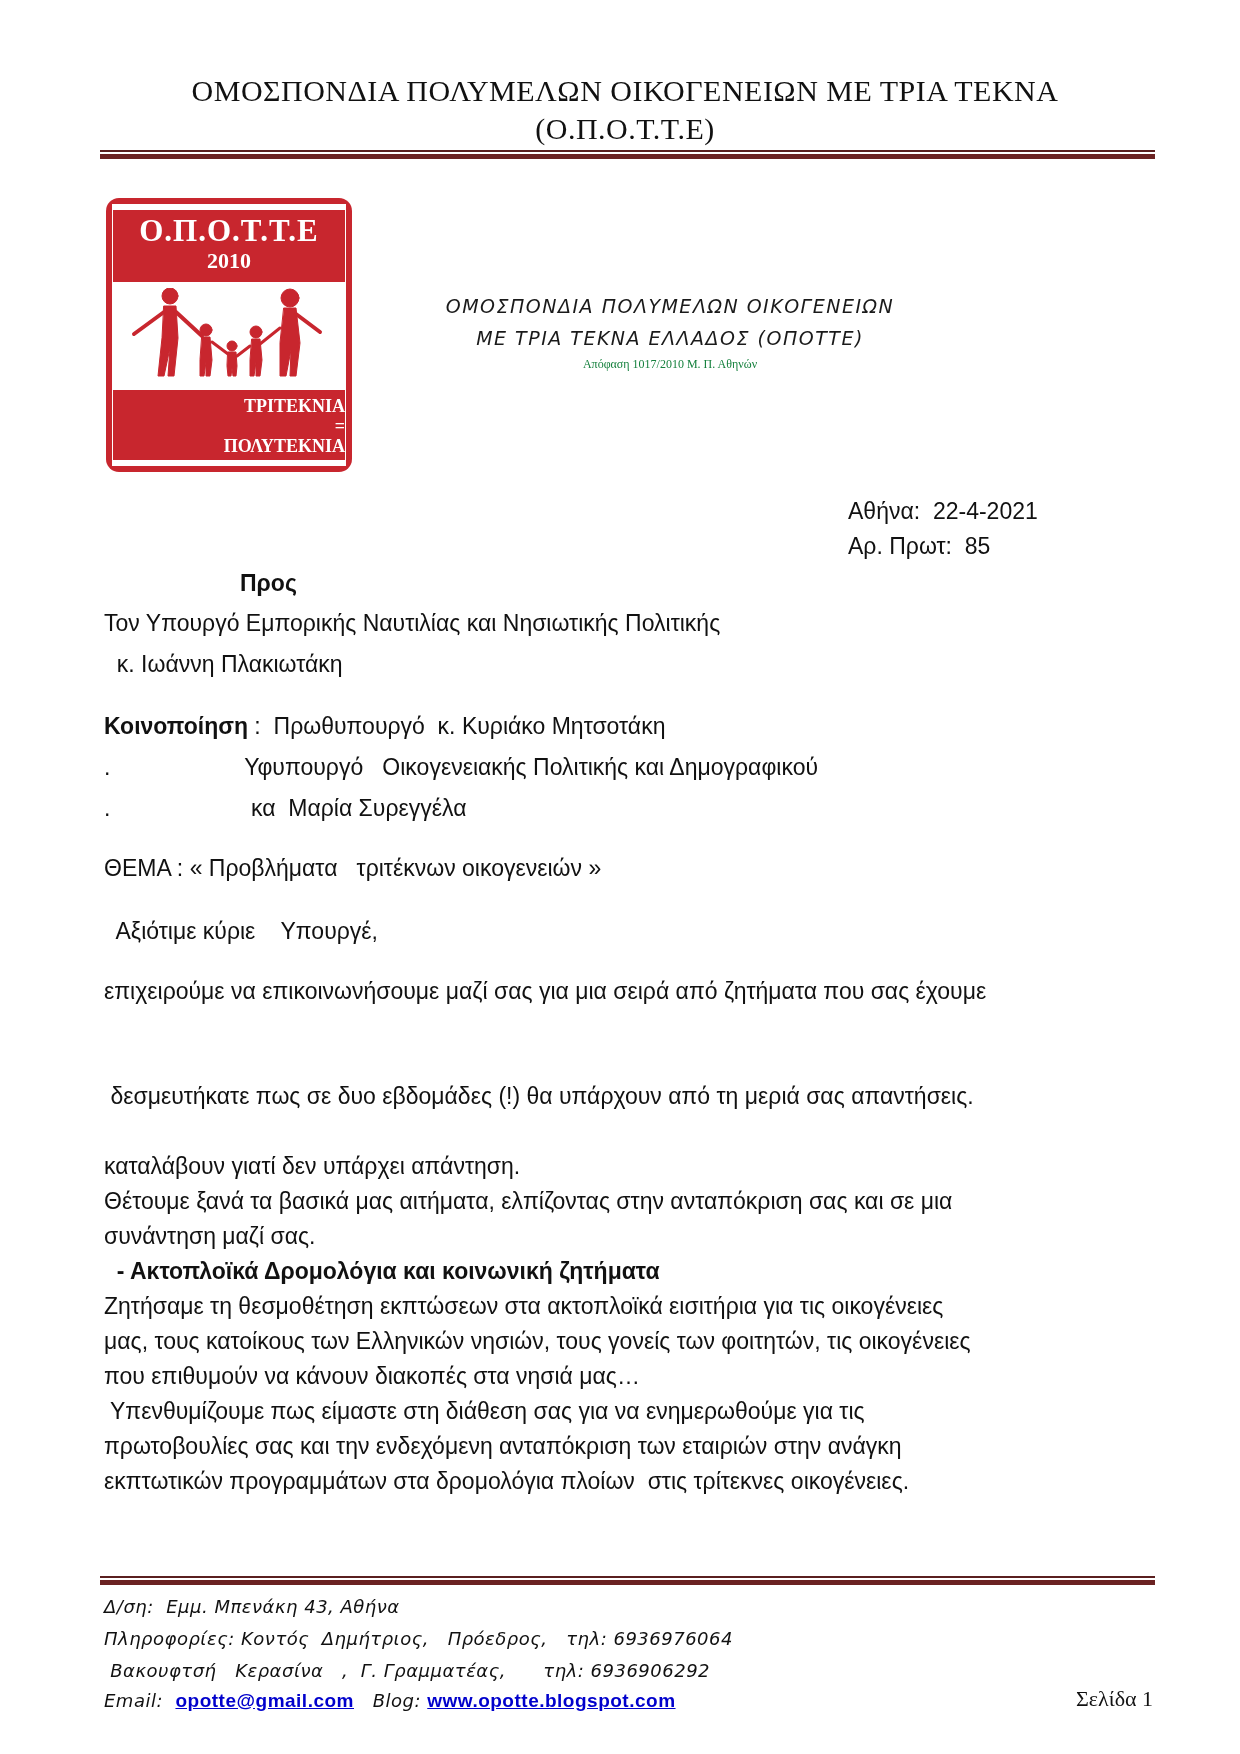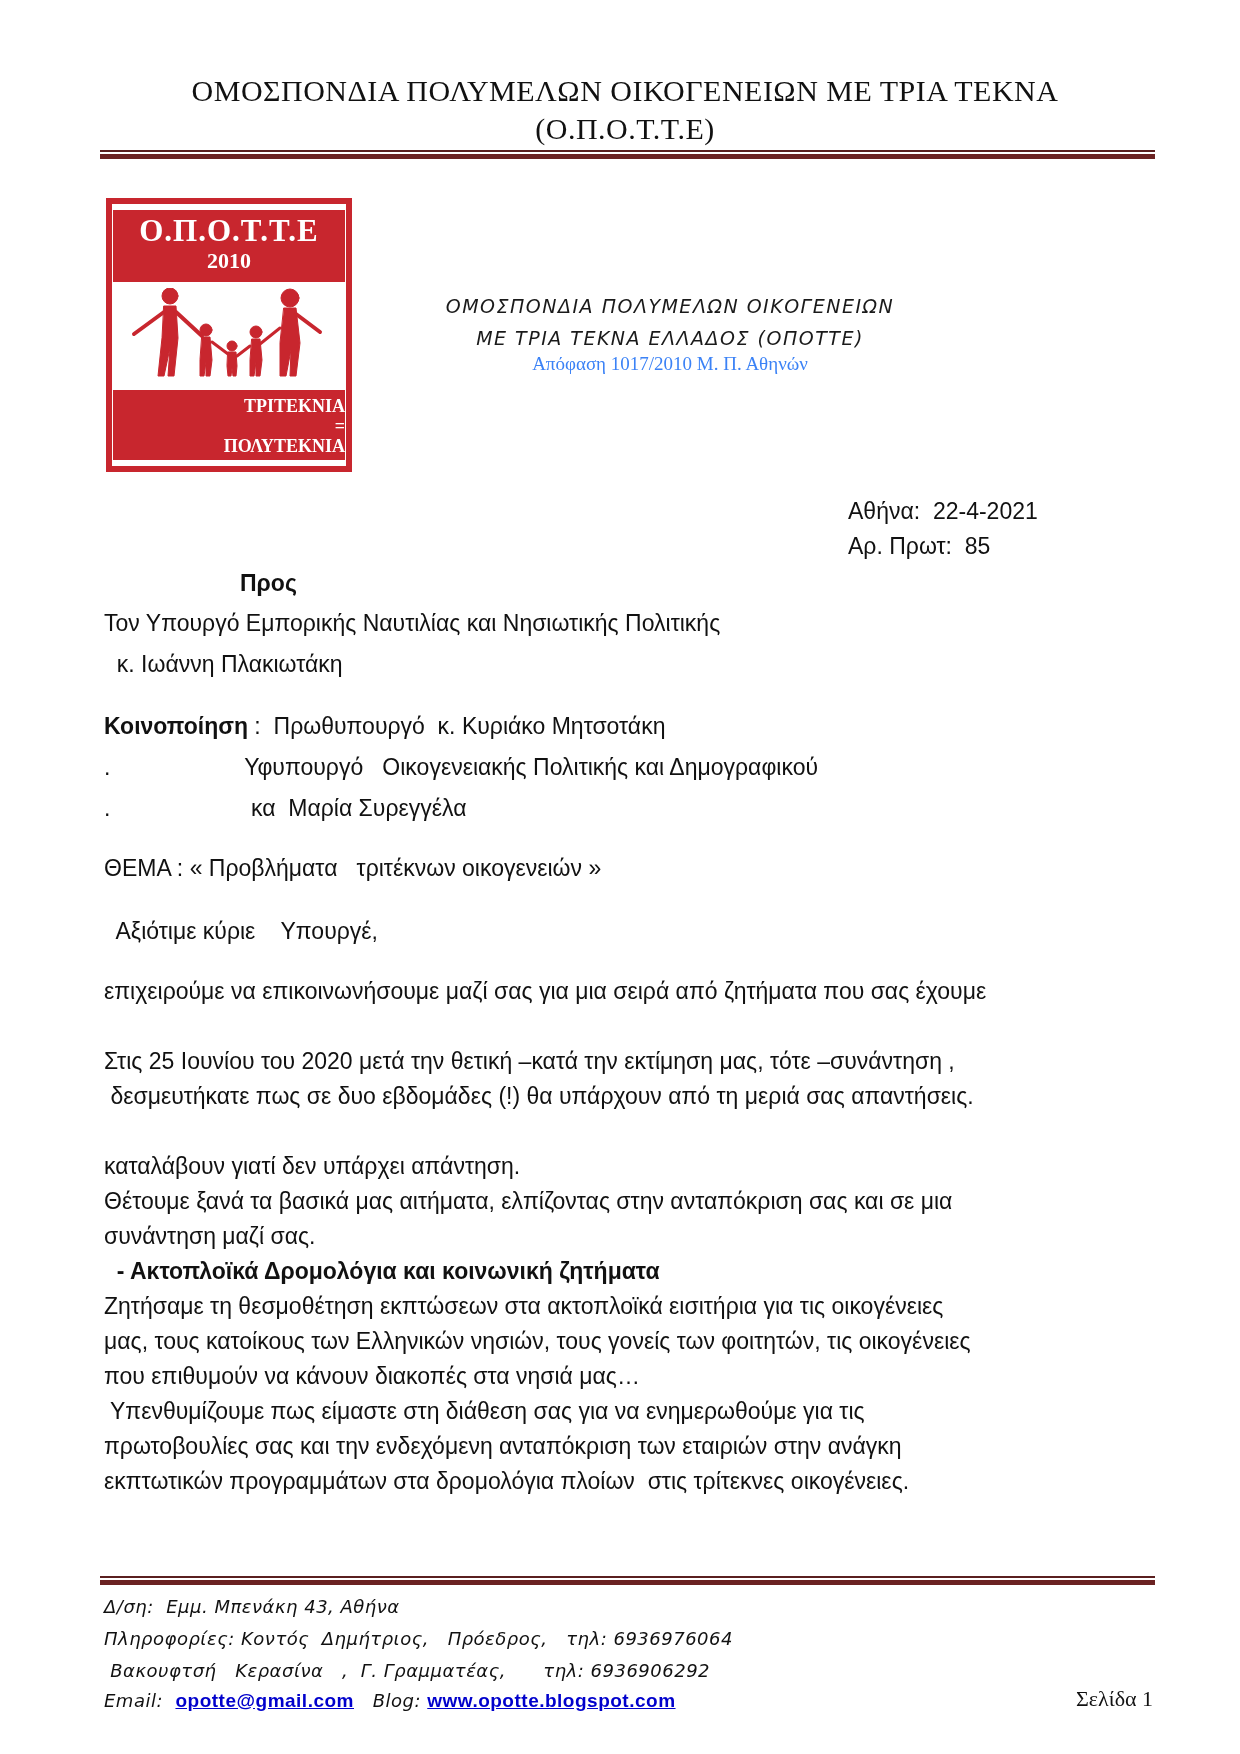--- a/index.html
+++ b/index.html
@@ -8,33 +8,33 @@
 
   .hdr-title { position:absolute; left:100px; width:1050px; text-align:center;
     font-family:"Liberation Serif", serif; font-size:30px; letter-spacing:0.5px; color:#111; }
   .hdr-line1 { top:74px; }
   .hdr-line2 { top:112px; }
   .rule-thin { position:absolute; left:100px; width:1055px; height:2px; background:#5a1f1f; }
   .rule-thick { position:absolute; left:100px; width:1055px; height:5px; background:#6b2222; }
 
   
   .logo { position:absolute; left:106px; top:198px; width:246px; height:274px; background:#c8262e;
-    box-sizing:border-box; }
+    box-sizing:border-box;border-radius:13px; }
   .logo-inner { position:absolute; left:6px; top:6px; right:6px; bottom:6px; background:#ffffff; }
   .logo-top { position:absolute; left:7px; top:12px; right:7px; height:72px; background:#c8262e; color:#fff;
     text-align:center; font-family:"Liberation Serif", serif; font-weight:bold; }
   .logo-top .l1 { font-size:31px; line-height:34px; margin-top:4px; letter-spacing:1px; }
   .logo-top .l2 { font-size:22px; line-height:26px; }
   .logo-bot { position:absolute; left:7px; bottom:12px; right:7px; height:70px; background:#c8262e; color:#fff;
     text-align:right; font-family:"Liberation Serif", serif; font-weight:bold; font-size:18px; line-height:20px; padding-top:6px; box-sizing:border-box; }
   .logo-figs { position:absolute; left:14px; top:90px; width:210px; height:90px; }
 
   .org-block { position:absolute; left:420px; top:290px; width:500px; text-align:center; }
   .org-l1, .org-l2 { font-family:"DejaVu Sans", sans-serif; font-style:italic; font-size:19px; letter-spacing:1.5px; color:#1a1a1a; line-height:32px; }
-  .org-l3 { font-family:"Liberation Serif", serif; font-size:19px; color:#3b82f6; line-height:20px; }
+  .org-l3 { font-family:"Liberation Serif", serif; font-size:12px; color:#15803d; line-height:20px; }
 
   .body-text { font-family:"Liberation Sans", sans-serif; font-size:23px; color:#111; position:absolute; white-space:pre; }
   .bold { font-weight:bold; }
 
   .date { left:848px; top:498px; }
   .protocol { left:848px; top:533px; }
   .pros { left:240px; top:570px; }
   .to1 { left:104px; top:610px; }
   .to2 { left:104px; top:651px; }
   .cc1 { left:104px; top:713px; }
@@ -110,21 +110,20 @@
   <div class="body-text to2">  κ. Ιωάννη Πλακιωτάκη</div>
 
   <div class="body-text cc1"><span class="bold">Κοινοποίηση</span><span> :  Πρωθυπουργό  κ. Κυριάκο Μητσοτάκη</span></div>
   <div class="body-text cc2">.                     Υφυπουργό   Οικογενειακής Πολιτικής και Δημογραφικού</div>
   <div class="body-text cc3">.                      κα  Μαρία Συρεγγέλα</div>
 
   <div class="body-text subject">ΘΕΜΑ : « Προβλήματα   τριτέκνων οικογενειών »</div>
   <div class="body-text greet">  Αξιότιμε κύριε    Υπουργέ,</div>
 
   <div class="para" style="top:978px;">επιχειρούμε να επικοινωνήσουμε μαζί σας για μια σειρά από ζητήματα που σας έχουμε</div>
-  <div class="para" style="top:1048px;">Στις 25 Ιουνίου του 2020 μετά την θετική –κατά την εκτίμηση μας, τότε –συνάντηση ,</div>
   <div class="para" style="top:1083px;"> δεσμευτήκατε πως σε δυο εβδομάδες (!) θα υπάρχουν από τη μεριά σας απαντήσεις.</div>
   <div class="para" style="top:1153px;">καταλάβουν γιατί δεν υπάρχει απάντηση.</div>
   <div class="para" style="top:1188px;">Θέτουμε ξανά τα βασικά μας αιτήματα, ελπίζοντας στην ανταπόκριση σας και σε μια</div>
   <div class="para" style="top:1223px;">συνάντηση μαζί σας.</div>
   <div class="para bold" style="top:1258px;">  - Ακτοπλοϊκά Δρομολόγια και κοινωνική ζητήματα</div>
   <div class="para" style="top:1293px;">Ζητήσαμε τη θεσμοθέτηση εκπτώσεων στα ακτοπλοϊκά εισιτήρια για τις οικογένειες</div>
   <div class="para" style="top:1328px;">μας, τους κατοίκους των Ελληνικών νησιών, τους γονείς των φοιτητών, τις οικογένειες</div>
   <div class="para" style="top:1363px;">που επιθυμούν να κάνουν διακοπές στα νησιά μας…</div>
   <div class="para" style="top:1398px;"> Υπενθυμίζουμε πως είμαστε στη διάθεση σας για να ενημερωθούμε για τις</div>
   <div class="para" style="top:1433px;">πρωτοβουλίες σας και την ενδεχόμενη ανταπόκριση των εταιριών στην ανάγκη</div>

